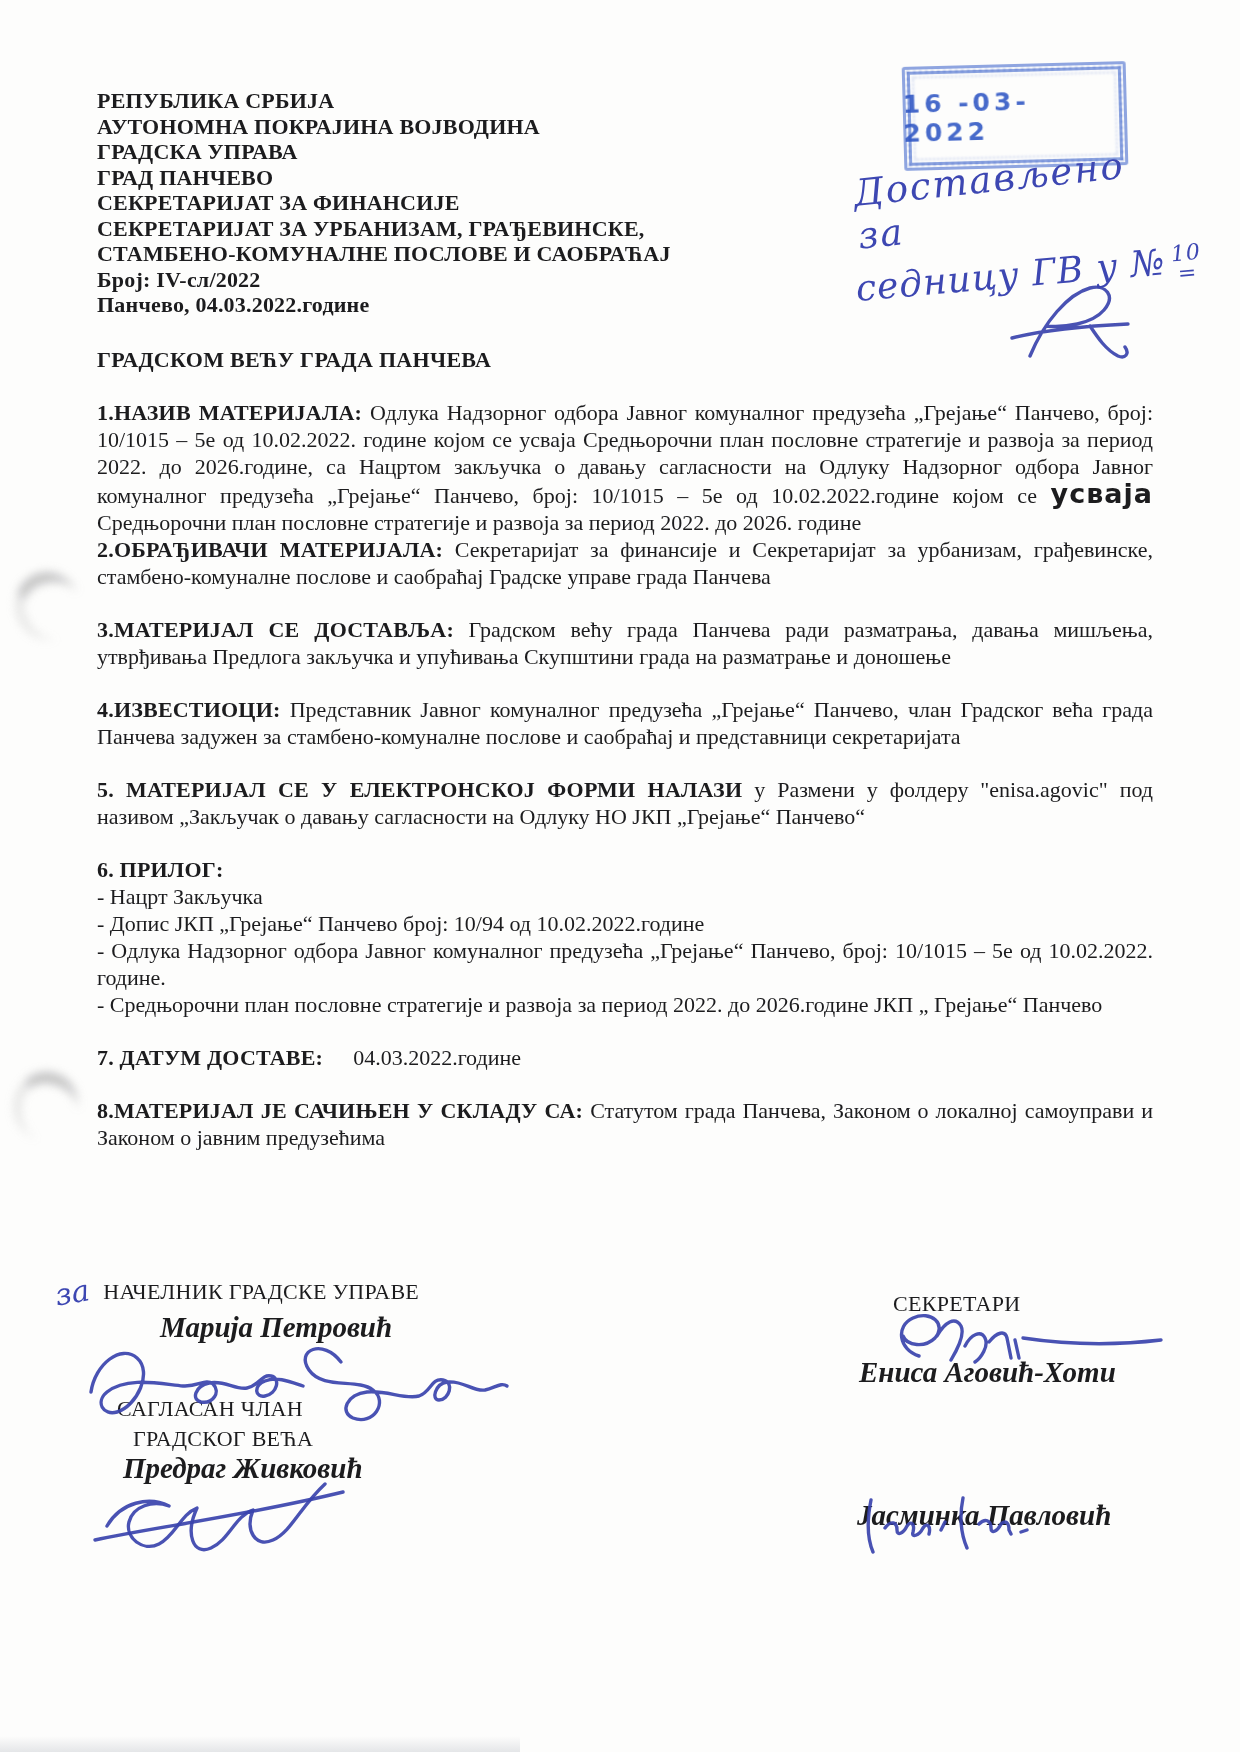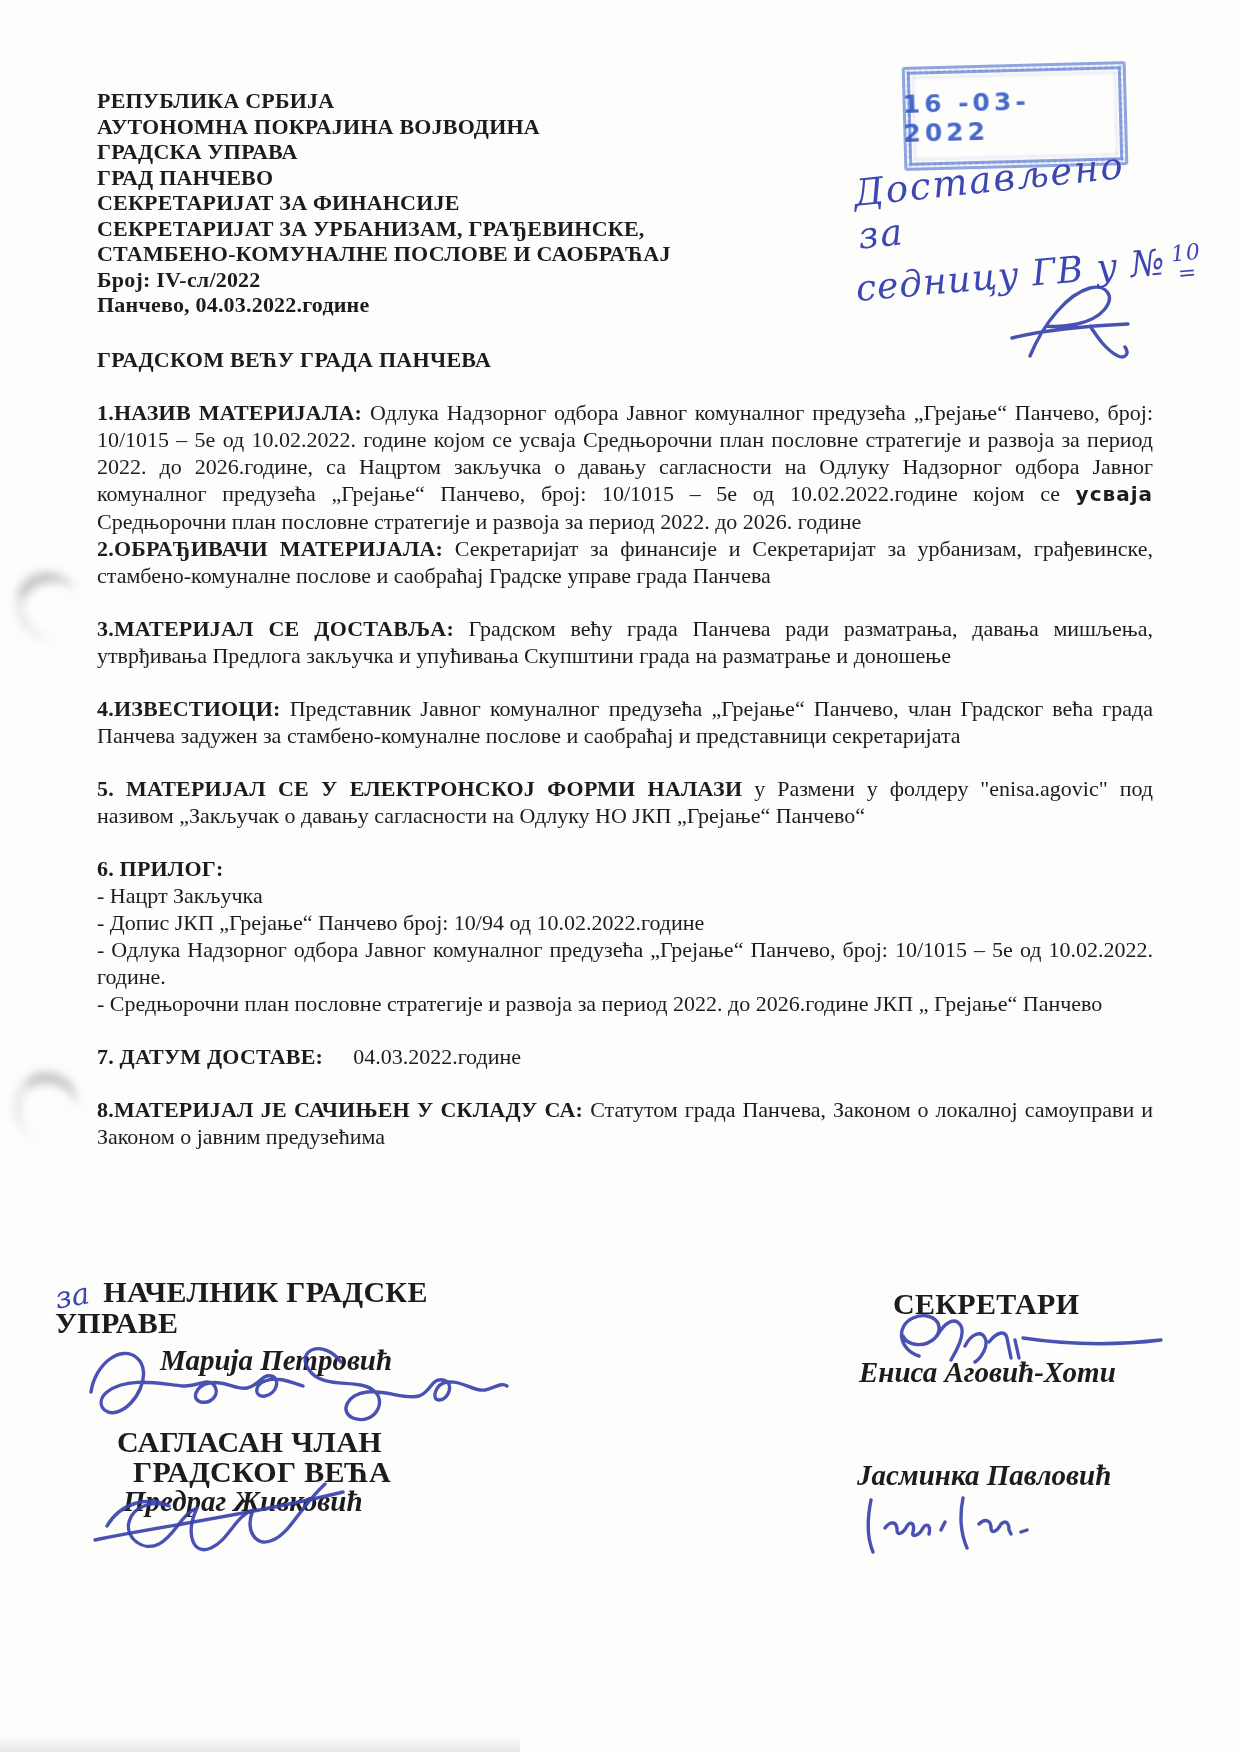--- a/index.html
+++ b/index.html
@@ -36,39 +36,39 @@
   .hw-frac{display:inline-flex;flex-direction:column;align-items:center;font-size:22px;line-height:20px;vertical-align:12px;margin-left:6px;}
   .paraph{position:absolute;left:138px;top:108px;}
   .sig-stroke{stroke:#3a43ad;fill:none;stroke-width:3.4;stroke-linecap:round;stroke-linejoin:round;opacity:0.92;}
   
   .content{position:absolute;left:97px;top:0;width:1056px;padding-top:88px;font-size:22px;line-height:27px;}
   .hdr-line{font-weight:700;font-size:22px;line-height:25.5px;letter-spacing:0.2px;}
   .addressee{font-weight:700;margin-top:28px;letter-spacing:0.3px;}
   .para{margin:26px 0 0 0;text-align:justify;}
   .para.no-gap{margin-top:0;}
   .lbl{font-weight:700;letter-spacing:0.2px;}
-  .hw-word{font-family:"DejaVu Sans","Liberation Sans",sans-serif;font-weight:700;font-size:20px;letter-spacing:1px;}
+  .hw-word{font-family:"DejaVu Sans","Liberation Sans",sans-serif;font-weight:700;font-size:27px;letter-spacing:1px;}
   .att-item{text-align:justify;}
   .gap-left{margin-left:30px;}
   
-  .sig-title{font-weight:700;letter-spacing:0.3px;font-size:30px;}
+  .sig-title{font-weight:400;letter-spacing:0.3px;font-size:22px;}
   .sig-name{font-weight:700;font-style:italic;font-size:29px;}
   .sig-left{position:absolute;left:55px;top:1278px;width:500px;font-size:22px;line-height:27px;}
   .hw-za{font-family:"DejaVu Serif",serif;font-style:italic;color:#3d47b2;font-size:30px;
     display:inline-block;transform:rotate(-10deg);margin-right:14px;vertical-align:-4px;}
   .name1{margin:8px 0 0 105px;}
   .t2a{margin:54px 0 0 62px;}
   .t2b{margin:3px 0 0 78px;}
   .name2{margin:3px 0 0 68px;}
   .svg-sig1{position:absolute;left:28px;top:52px;}
   .svg-sig2{position:absolute;left:32px;top:186px;}
   .sig-right{position:absolute;left:855px;top:1290px;width:340px;font-size:22px;line-height:27px;}
   .t-r{margin-left:38px;}
   .name-r1{margin:42px 0 0 4px;}
-  .name-r2{margin:76px 0 0 2px;}
+  .name-r2{margin:116px 0 0 2px;}
   .svg-sig3{position:absolute;left:-6px;top:16px;}
   .svg-sig4{position:absolute;left:4px;top:196px;}
 </style>
 </head>
 <body>
 
 <div class="page">
 
   <div class="hole hole1"></div>
   <div class="hole hole2"></div>

